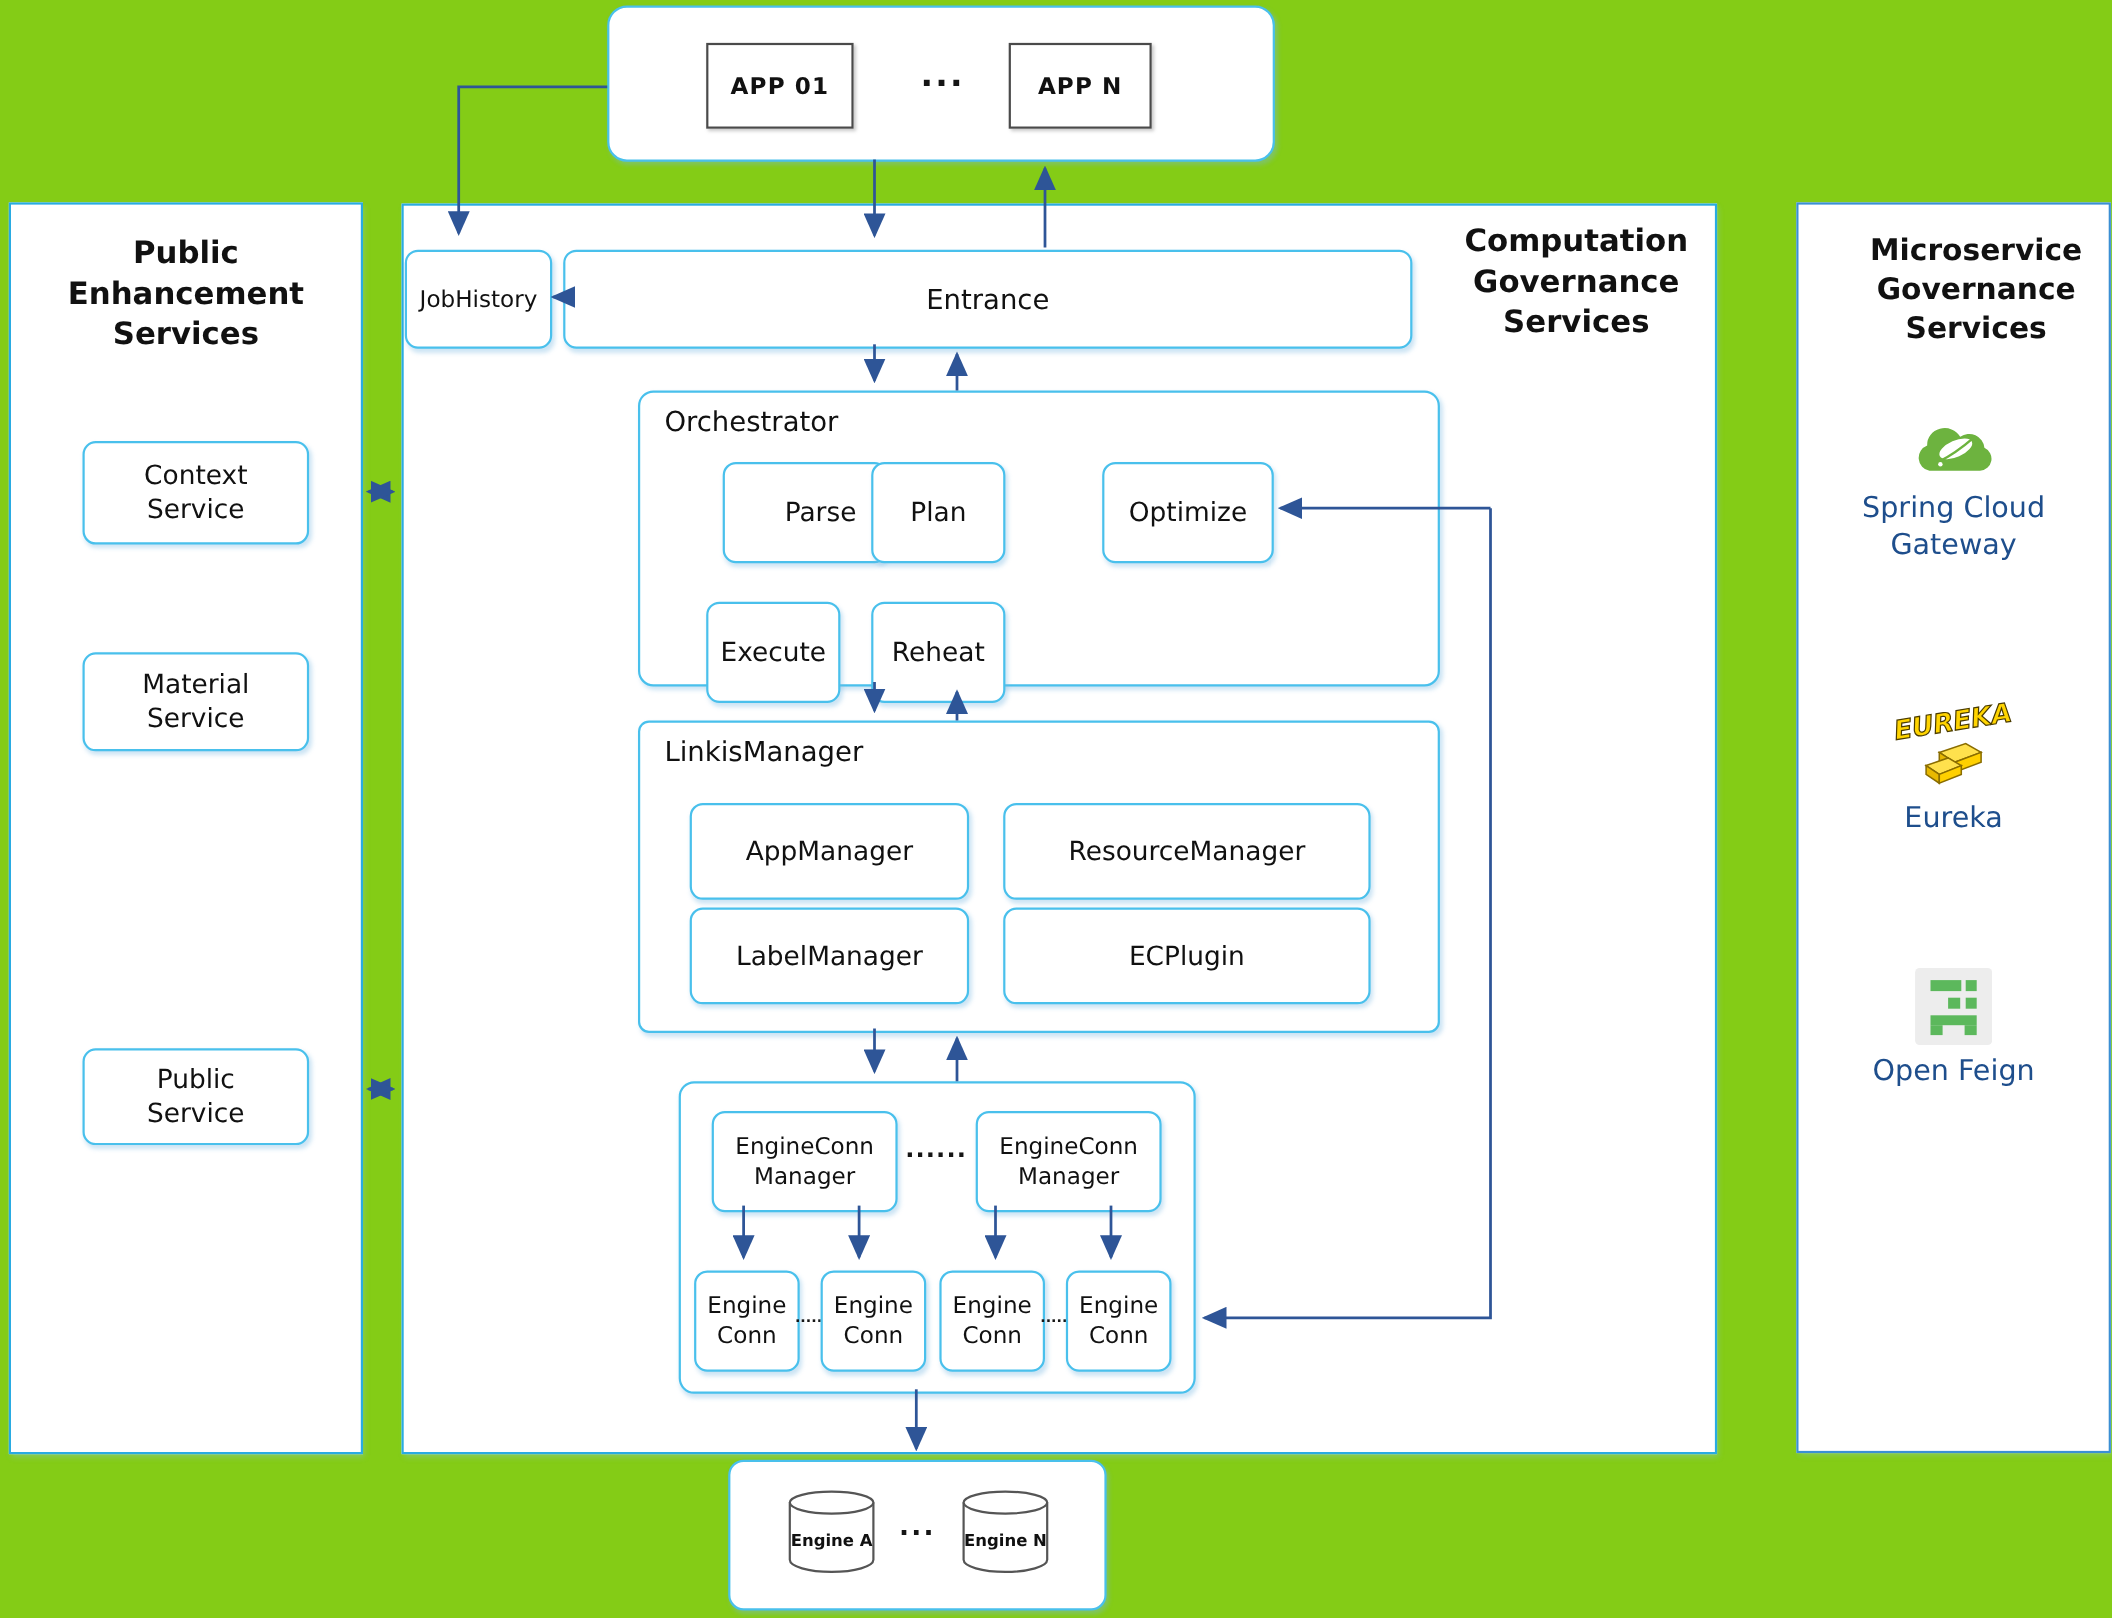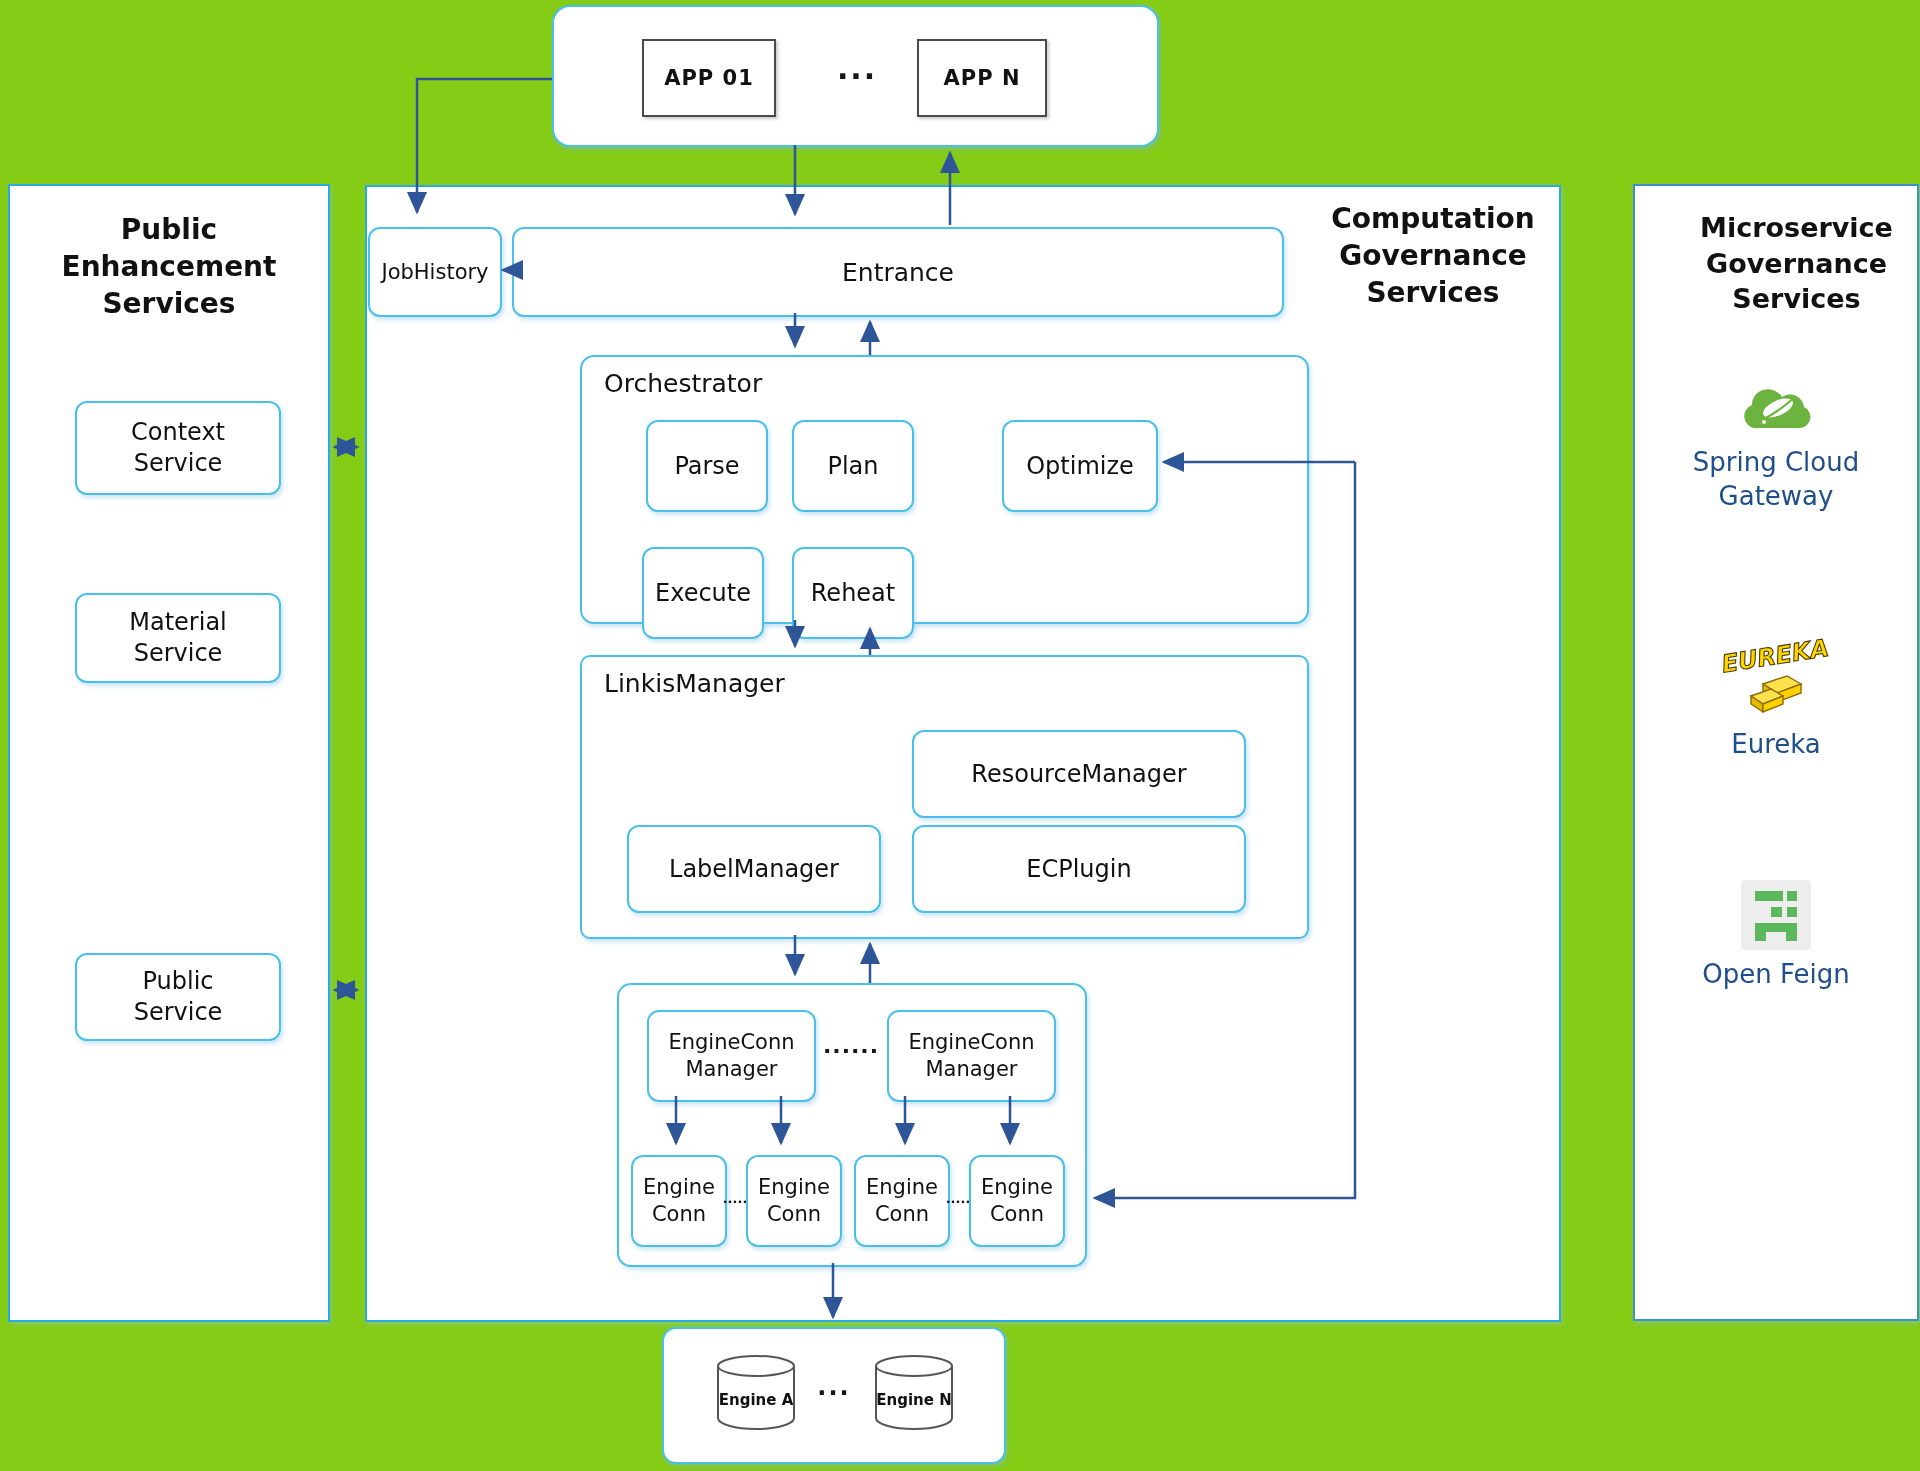--- a/index.html
+++ b/index.html
@@ -98,39 +98,42 @@
   <div class="cybox" style="left:368px;top:227px;width:130px;height:86px;">
     <span style="font-size:21px;">JobHistory</span>
   </div>
 
   <div class="cybox" style="left:512px;top:227px;width:768px;height:86px;">
     <span class="lbl25">Entrance</span>
   </div>
 
   <div class="cybox bigbox" style="left:580px;top:355px;width:725px;height:265px;display:block;text-align:left;">
     <div class="corner-title" style="left:22px;top:12px;">Orchestrator</div>
-    <div class="cybox lbl24" style="left:64px;top:63px;width:118px;height:88px;">
+    <div class="cybox lbl24" style="left:75px;top:63px;width:118px;height:88px;padding-left:28px;">
       <span>Parse</span>
     </div>
     <div class="cybox lbl24" style="left:210px;top:63px;width:118px;height:88px;">
       <span>Plan</span>
     </div>
     <div class="cybox lbl24" style="left:420px;top:63px;width:152px;height:88px;">
       <span>Optimize</span>
     </div>
     <div class="cybox lbl24" style="left:60px;top:190px;width:118px;height:88px;">
       <span>Execute</span>
     </div>
     <div class="cybox lbl24" style="left:210px;top:190px;width:118px;height:88px;">
       <span>Reheat</span>
     </div>
   </div>
 
   <div class="cybox bigbox" style="left:580px;top:655px;width:725px;height:280px;display:block;text-align:left;border-radius:10px;">
     <div class="corner-title" style="left:22px;top:12px;">LinkisManager</div>
+    <div class="cybox lbl24" style="left:45px;top:73px;width:250px;height:84px;">
+      <span>AppManager</span>
+    </div>
     <div class="cybox lbl24" style="left:330px;top:73px;width:330px;height:84px;">
       <span>ResourceManager</span>
     </div>
     <div class="cybox lbl24" style="left:45px;top:168px;width:250px;height:84px;">
       <span>LabelManager</span>
     </div>
     <div class="cybox lbl24" style="left:330px;top:168px;width:330px;height:84px;">
       <span>ECPlugin</span>
     </div>
   </div>

